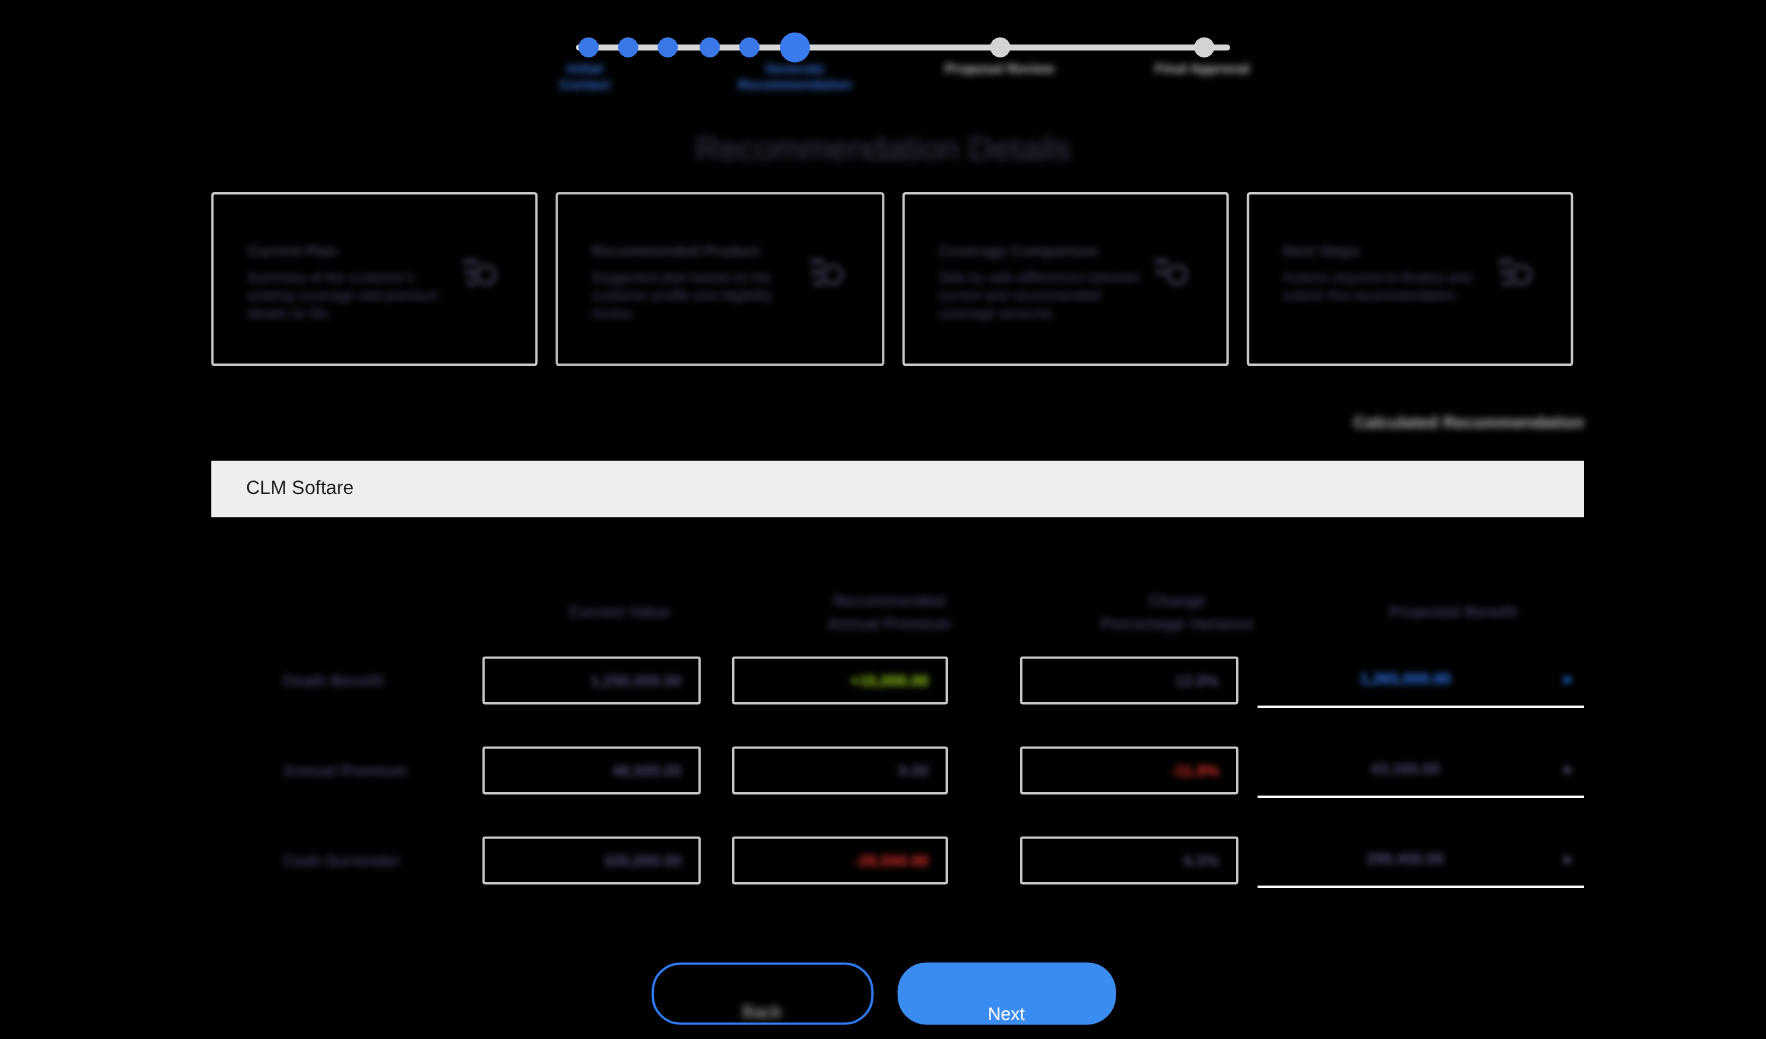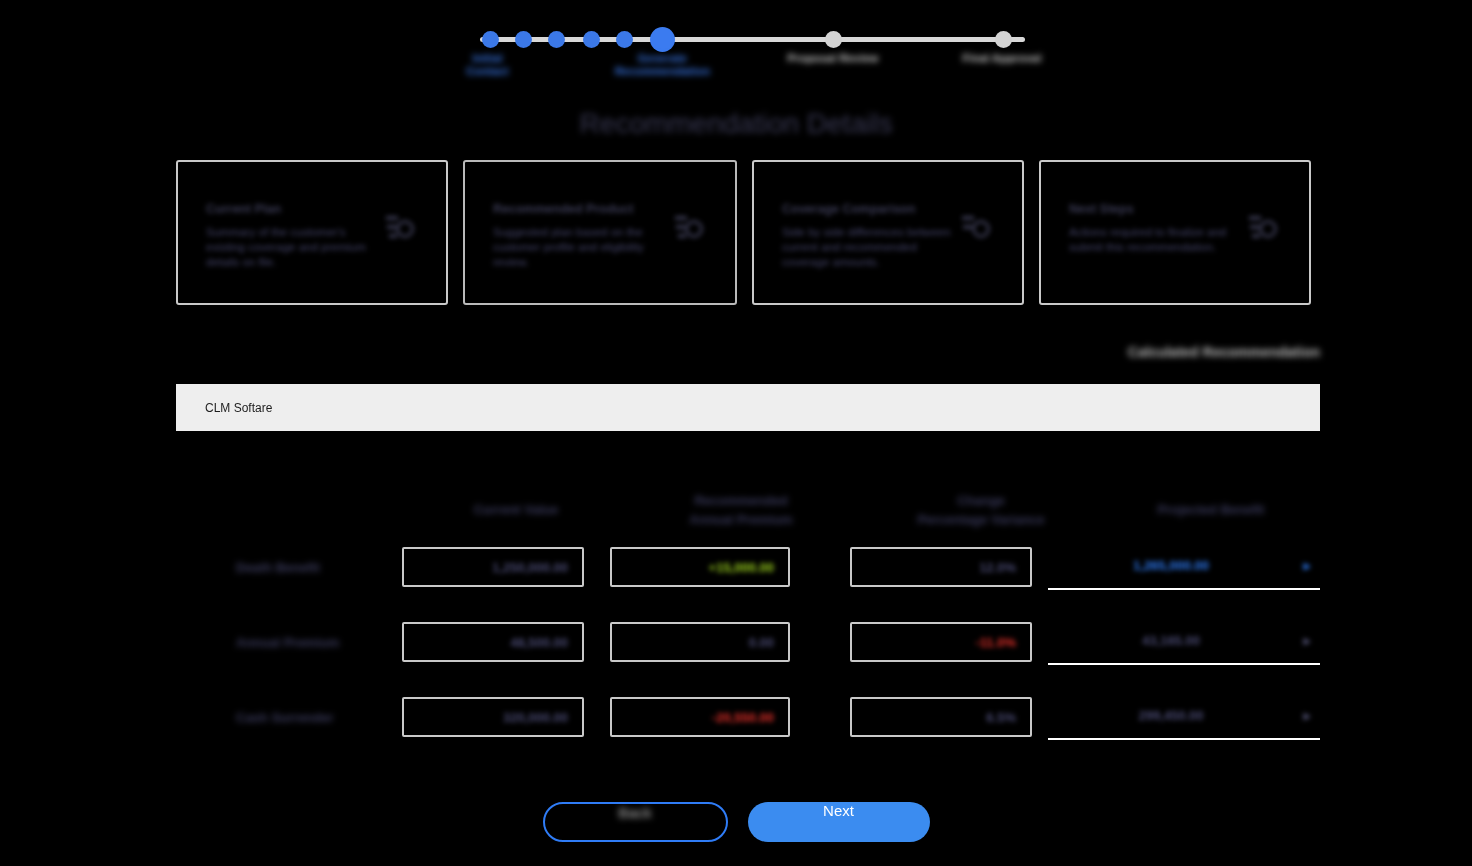--- a/index.html
+++ b/index.html
@@ -67,21 +67,21 @@
   .right-caption {
     position: absolute; right: 152px; top: 344px; font-size: 14px;
     color: #b9b9b9; font-weight: 700; filter: blur(3.2px);
   }
 
   
   .section-bar {
     position: absolute; left: 176px; top: 384px; width: 1144px; height: 47px;
     background: #eeeeee; display: flex; align-items: center; padding-left: 29px;
   }
-  .section-bar span { font-size: 12px; color: #1d1d1d; }
+  .section-bar span { font-size: 16px; color: #1d1d1d; }
 
   
   .table { position: absolute; left: 176px; top: 480px; width: 1144px; }
   .thead { position: relative; height: 62px; }
   .th {
     position: absolute; text-align: center; font-size: 13px; font-weight: 700;
     color: #3a3a5c; line-height: 19px; filter: blur(3.1px);
   }
   .th.c1 { left: 250px; width: 180px; top: 20px; }
   .th.c2 { left: 455px; width: 220px; top: 11px; }
@@ -114,21 +114,21 @@
     flex: 1; text-align: center; font-size: 13px; font-weight: 700; filter: blur(2.6px);
   }
   .c4val.blue { color: #2f7cf6; }
   .c4val.dim  { color: #4a4a72; }
   .cell4 .c4icon { width: 26px; text-align: center; font-size: 13px; font-weight: 700; filter: blur(2.6px); }
   .c4icon.blue { color: #2f7cf6; }
   .c4icon.dim  { color: #59597e; }
 
   
   .footer { position: absolute; left: 0; top: 802px; width: 1472px; display: flex; justify-content: center; gap: 20px; }
-  .btn { height: 40px; border-radius: 24px; display: flex; align-items: flex-start; justify-content: center;
+  .btn { height: 52px; border-radius: 24px; display: flex; align-items: flex-end; justify-content: center;
          font-size: 15px; cursor: pointer; }
   .btn.outline { width: 185px; border: 2px solid #2f7cf6; background: #000; color: #b9b9b9; filter: blur(.3px); }
   .btn.outline span { filter: blur(3px); }
   .btn.primary { width: 182px; background: #3b8cf0; color: #ffffff; border: none; }
 </style>
 </head>
 <body>
 
 <div class="page">
 

